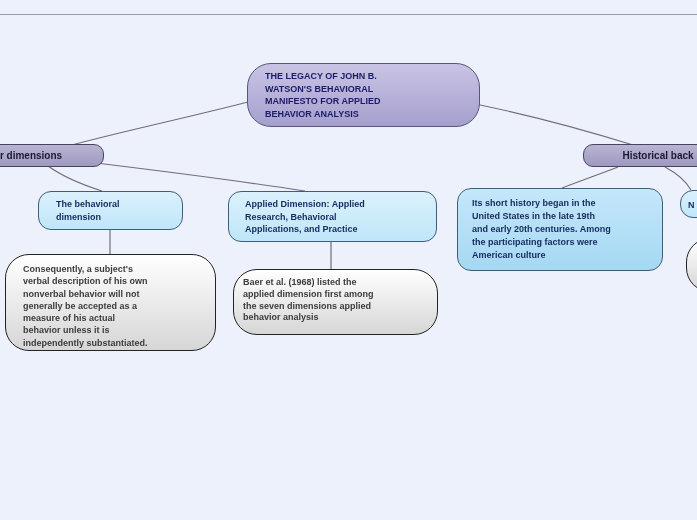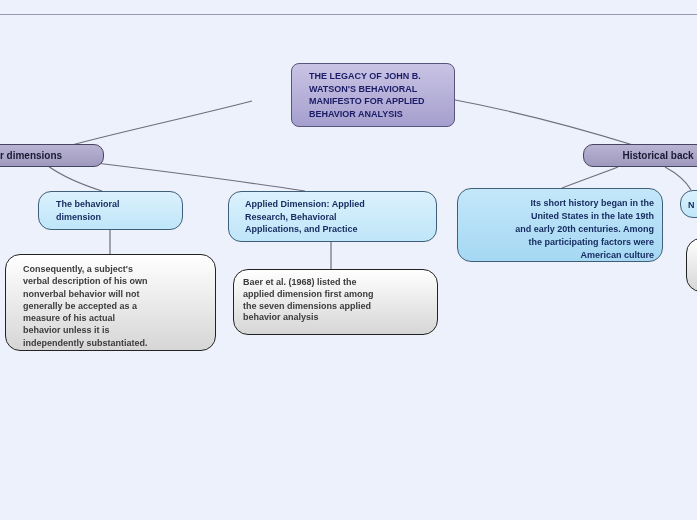--- a/index.html
+++ b/index.html
@@ -12,53 +12,52 @@
   #canvas{position:absolute;left:0;top:0;width:697px;height:520px;}
   .topline{position:absolute;left:0;top:14px;width:697px;height:1px;background:#9a9ab2;}
   svg.connectors{position:absolute;left:0;top:0;width:697px;height:520px;pointer-events:none;}
   svg.connectors path{stroke:#6e6e7e;stroke-width:1.2;fill:none;}
   .node{
     position:absolute;box-sizing:border-box;
     font-weight:bold;white-space:pre-line;
     cursor:default;
   }
   .root{
-    left:247px;top:63px;width:164px;height:64px;
-    border-radius:8px;
+    left:247px;top:63px;width:233px;height:64px;
+    border-radius:24px;
     background:linear-gradient(#c9c4e4,#a59fce);
     border:1.4px solid #55557d;
     color:#1c1c66;font-size:9px;line-height:12.5px;
     padding:6px 12px 0 17px;
-    margin-left:44px;
   }
   .branch{
     top:144px;height:23px;
     border-radius:10px;
     background:linear-gradient(#b9b4d2,#9f99bf);
     border:1.4px solid #45455f;
     color:#1a1a33;font-size:10px;
     display:flex;align-items:center;justify-content:center;
   }
   .branch-left{left:-42px;width:146px;}
   .branch-right{left:583px;width:150px;}
   .blue{
     border-radius:13px;
     background:linear-gradient(#dbf1fd,#bfe6f9);
     border:1.3px solid #3f5e78;
     color:#152a5e;font-size:9px;line-height:12.5px;
   }
   .blue-behavioral{left:38px;top:191px;width:145px;height:39px;padding:6px 10px 0 17px;}
   .blue-applied{left:228px;top:191px;width:209px;height:51px;padding:6px 10px 0 16px;}
   .blue-history{
-    left:457px;top:188px;width:206px;height:74px;padding:8px 8px 0 14px;
-    background:linear-gradient(#c4e7fa,#a5d8f3);line-height:13px;border-radius:14px;text-align:right;
+    left:457px;top:188px;width:206px;height:83px;padding:8px 8px 0 14px;
+    background:linear-gradient(#c4e7fa,#a5d8f3);line-height:13px;border-radius:14px;
   }
   .blue-partial{left:680px;top:190px;width:70px;height:28px;padding:8px 0 0 7px;}
   .quote{
-    border-radius:15px;
+    border-radius:24px;
     background:linear-gradient(#ffffff,#d6d6d6);
     border:1.5px solid #232323;
     color:#3c3c3c;font-size:9px;line-height:12.3px;
   }
   .quote-behavioral{left:5px;top:254px;width:211px;height:97px;padding:8px 10px 0 17px;}
   .quote-applied{left:233px;top:269px;width:205px;height:66px;padding:7px 8px 0 9px;line-height:11.8px;}
   .quote-partial{left:686px;top:238px;width:60px;height:54px;}
 </style>
 </head>
 <body>

